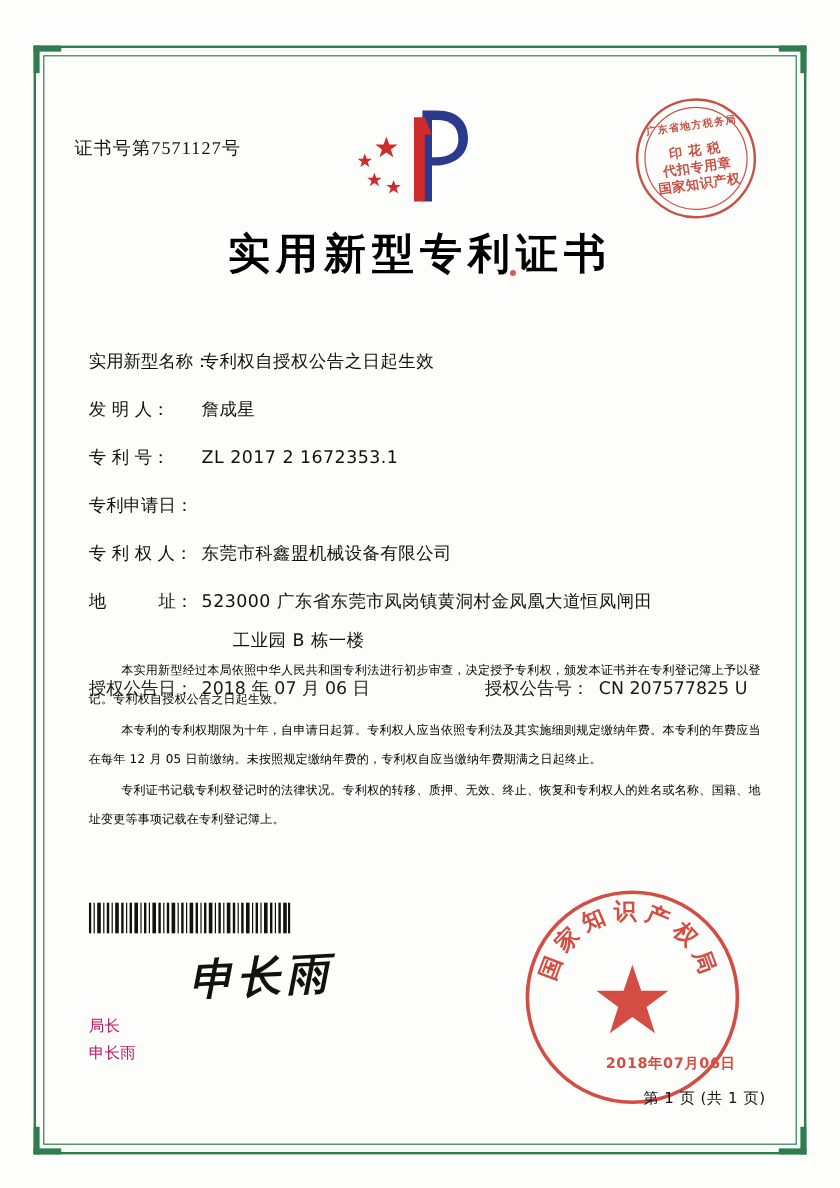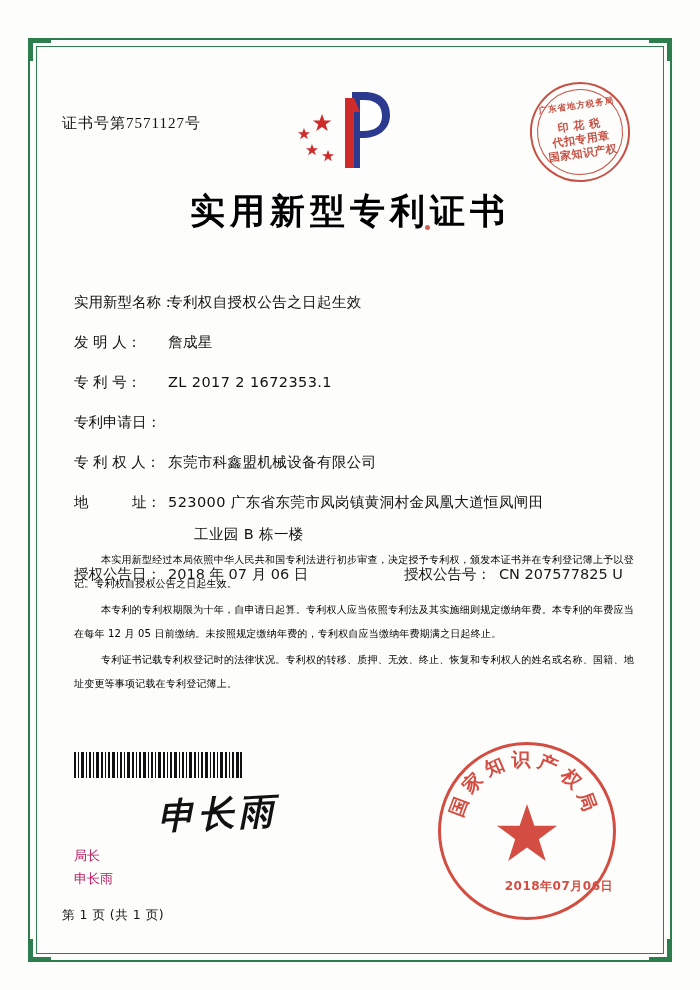--- a/index.html
+++ b/index.html
@@ -272,21 +272,21 @@
     letter-spacing: .5px;
     font-weight: bold;
   }
 
   
   .footer {
     position: absolute;
     left: 0;
     right: 0;
     bottom: 6px;
-    text-align: left;
+    text-align: right;
     font-size: 12.5px;
     color: #111;
     letter-spacing: .5px;
   }
 </style>
 </head>
 <body>
 
 <div class="page">
 

